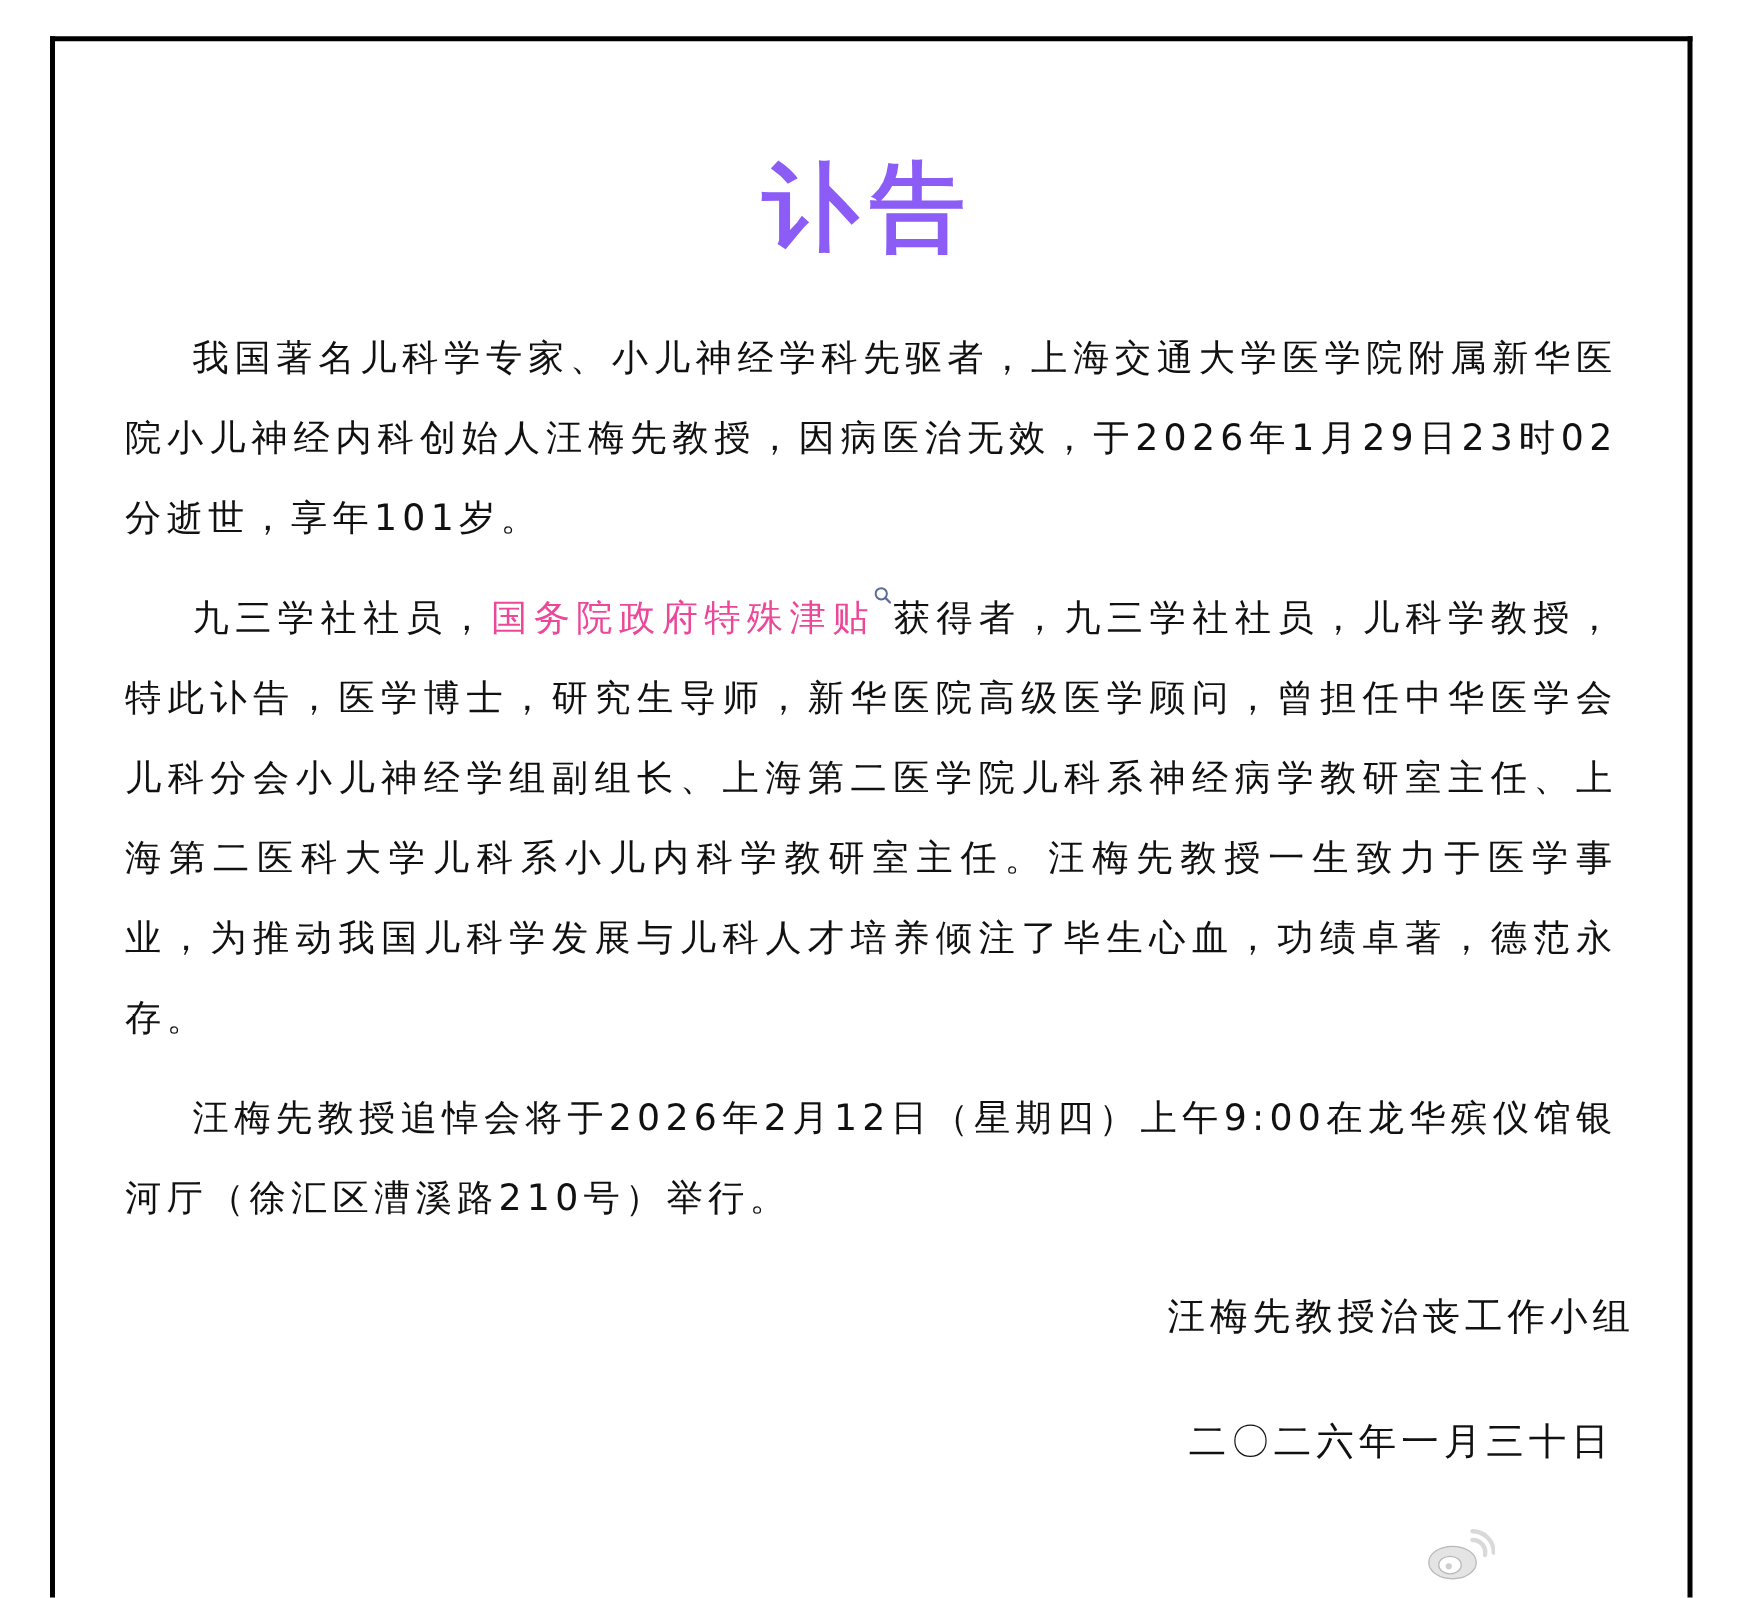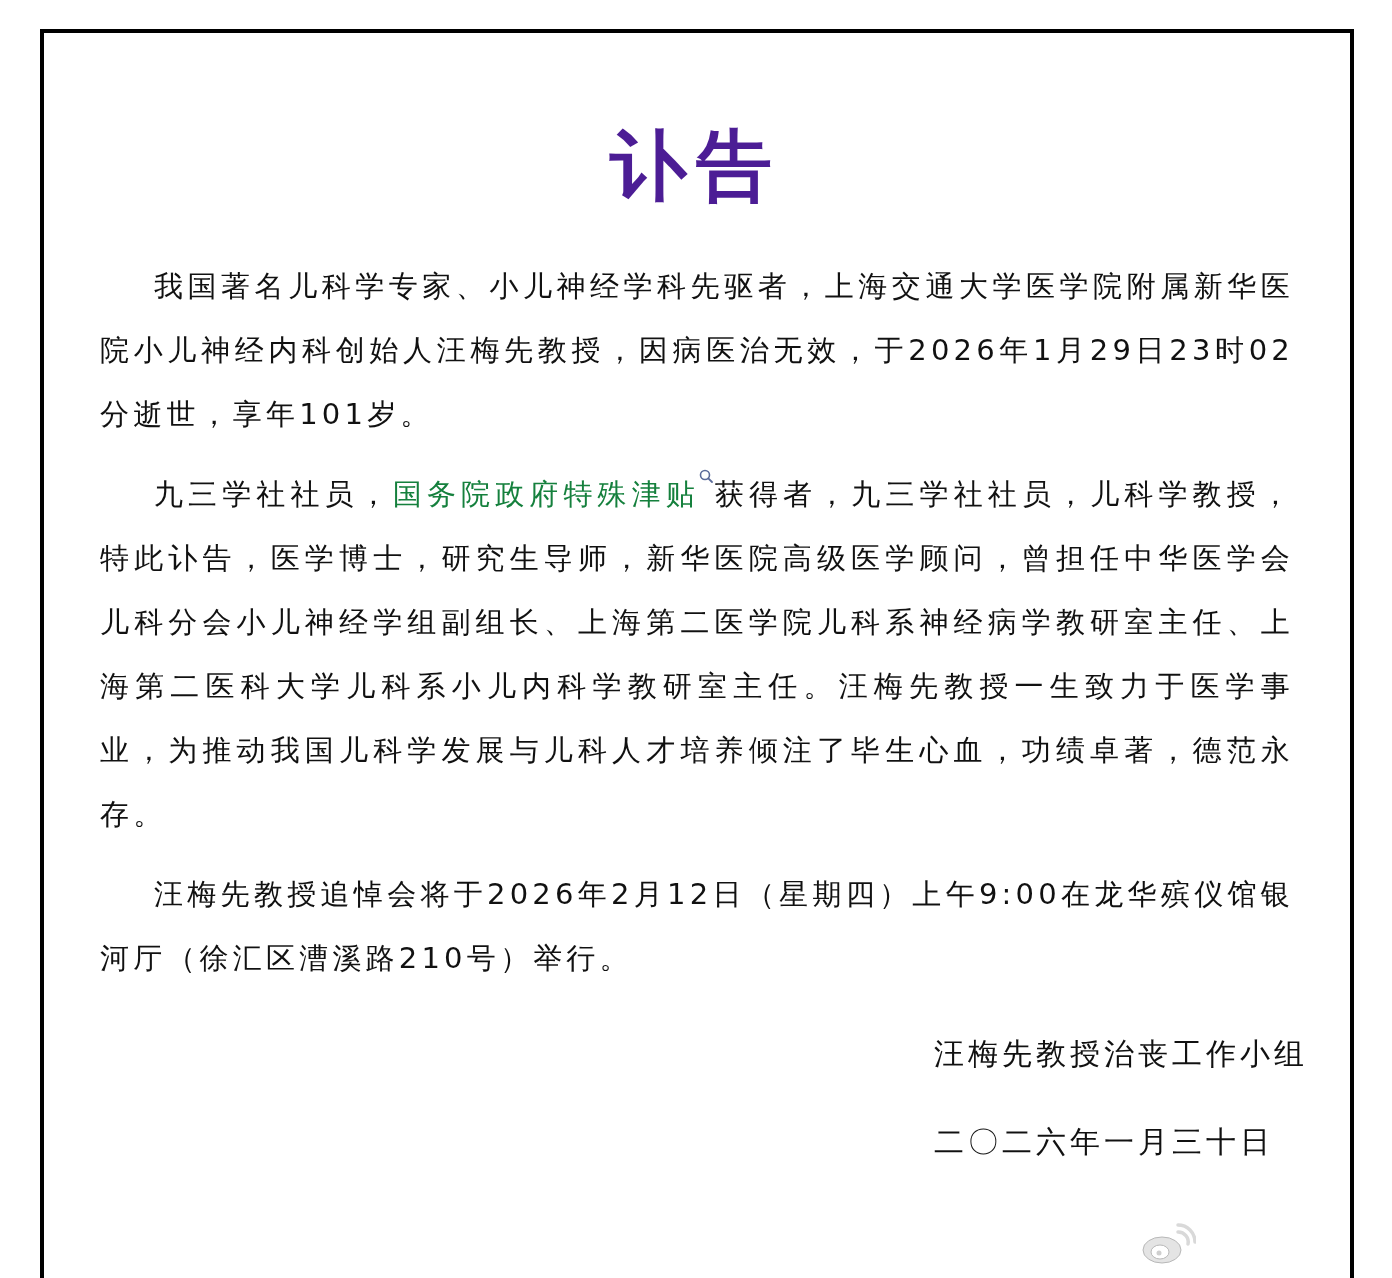--- a/index.html
+++ b/index.html
@@ -28,62 +28,62 @@
   .title {
     position: absolute;
     left: 0;
     width: 1392px;
     top: 116px;
     text-align: center;
     font-size: 76px;
     font-weight: bold;
     letter-spacing: 10px;
     line-height: 100px;
-    color: #4c1d95;
+    color: #8b5cf6;
   }
   .body-text {
     position: absolute;
     left: 84px;
     top: 238px;
     width: 1226px;
     font-size: 29px;
     line-height: 64px;
     letter-spacing: 4.2px;
     text-align: justify;
     text-align-last: left;
   }
   .body-text p {
     margin: 16px;
     text-indent: 54px;
   }
   .link {
-    color: #15803d;
+    color: #ec4899;
   }
   .search-glyph {
     display: inline-block;
     width: 18px;
     height: 20px;
     vertical-align: top;
     margin-top: 6px;
     margin-left: -2px;
     margin-right: -2px;
   }
   .signature {
     position: absolute;
     right: 84px;
     top: 1034px;
-    text-align: left;
+    text-align: center;
     font-family: "DejaVu Serif", "Liberation Serif", serif;
     font-size: 30px;
     letter-spacing: 4px;
     line-height: 40px;
     color: #111;
   }
   .signature .org { display: block; }
-  .signature .date { display: block; margin-top: 48px; }
+  .signature .date { display: block; margin-top: 60px; }
   .watermark {
     position: absolute;
     left: 1140px;
     top: 1222px;
     display: flex;
     align-items: center;
     gap: 4px;
     color: #d9d9d9;
     font-size: 34px;
     letter-spacing: 1px;

